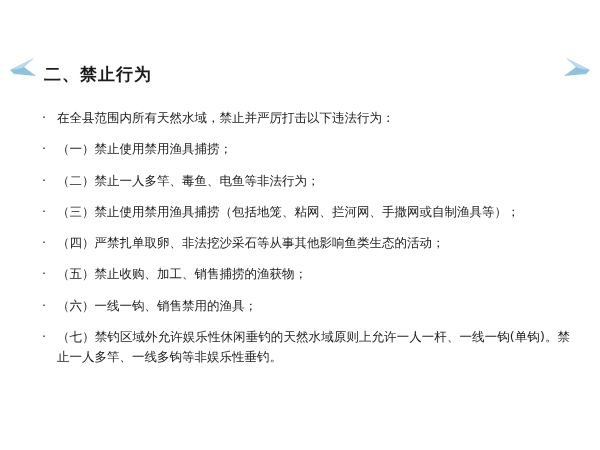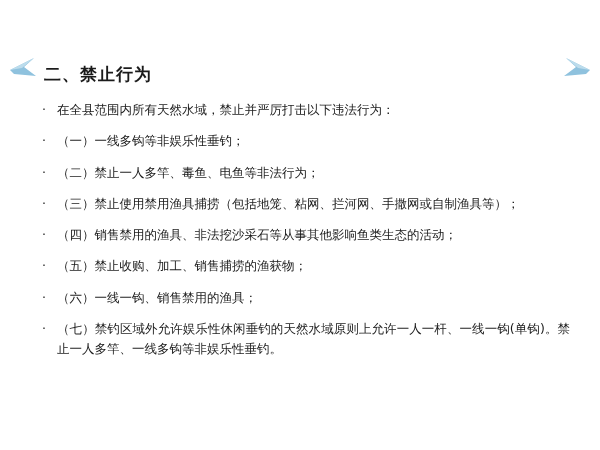--- a/index.html
+++ b/index.html
@@ -66,20 +66,21 @@
   .body-list li .bullet {
     position: absolute;
     left: 2px;
     top: 0;
     font-size: 12.5px;
     line-height: 1.62;
     color: #1b1b1b;
   }
   .body-list li .txt {
     display: block;
+    margin-top: 8px;
   }
 </style>
 </head>
 <body>
 
 <div class="slide">
 
   <div class="deco deco-left">
     <svg width="30" height="22" viewBox="0 0 30 22">
       <polygon points="2,14 26,2 16,11 28,20 6,18" fill="#8fc2de"></polygon>
@@ -96,33 +97,33 @@
 
   <div class="title">二、禁止行为</div>
 
   <ul class="body-list">
     <li>
       <span class="bullet">·</span>
       <span class="txt">在全县范围内所有天然水域，禁止并严厉打击以下违法行为：</span>
     </li>
     <li>
       <span class="bullet">·</span>
-      <span class="txt">（一）一线多钩等非娱乐性垂钓；</span>
+      <span class="txt">（一）禁止使用禁用渔具捕捞；</span>
     </li>
     <li>
       <span class="bullet">·</span>
       <span class="txt">（二）禁止一人多竿、毒鱼、电鱼等非法行为；</span>
     </li>
     <li>
       <span class="bullet">·</span>
       <span class="txt">（三）禁止使用禁用渔具捕捞（包括地笼、粘网、拦河网、手撒网或自制渔具等）；</span>
     </li>
     <li>
       <span class="bullet">·</span>
-      <span class="txt">（四）销售禁用的渔具、非法挖沙采石等从事其他影响鱼类生态的活动；</span>
+      <span class="txt">（四）严禁扎单取卵、非法挖沙采石等从事其他影响鱼类生态的活动；</span>
     </li>
     <li>
       <span class="bullet">·</span>
       <span class="txt">（五）禁止收购、加工、销售捕捞的渔获物；</span>
     </li>
     <li>
       <span class="bullet">·</span>
       <span class="txt">（六）一线一钩、销售禁用的渔具；</span>
     </li>
     <li>

